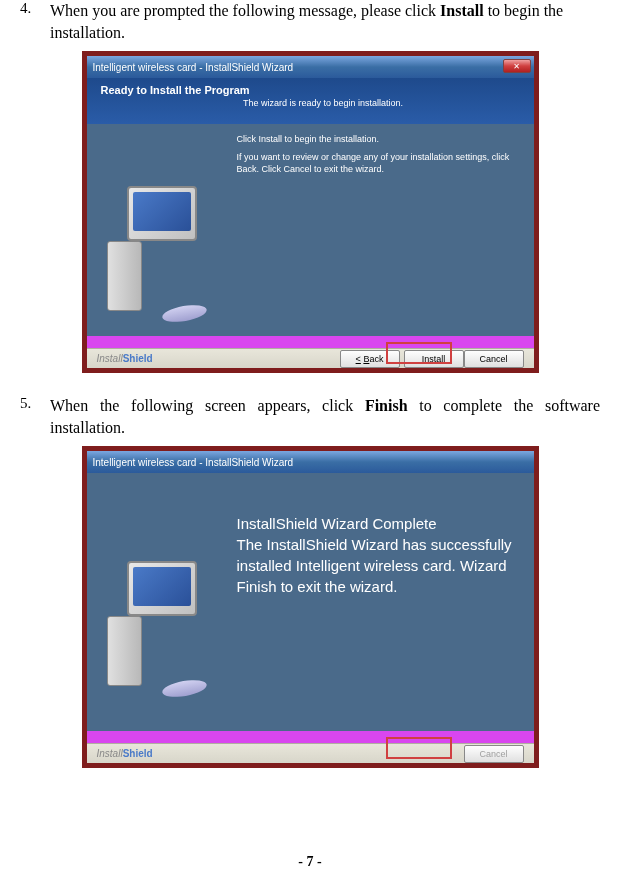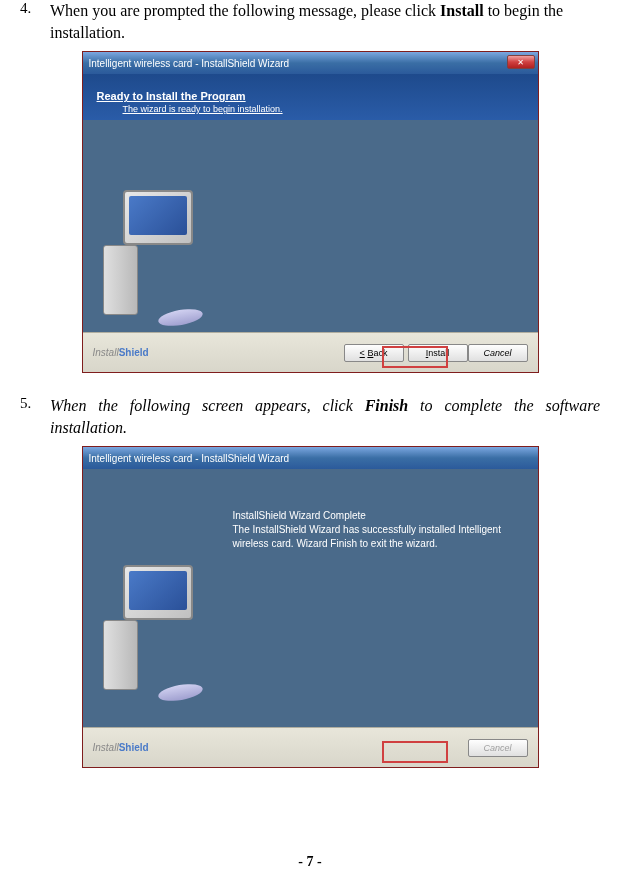--- a/index.html
+++ b/index.html
@@ -20,29 +20,28 @@
       width: 30px;
       flex-shrink: 0;
     }
     .list-text {
       font-size: 16px;
       line-height: 1.35;
       flex: 1;
     }
     .list-text.justified {
       text-align: justify;
-      font-style: italic;
     }
     .bold { font-weight: bold; }
     
     .screenshot {
       width: 457px;
       height: 322px;
       margin: 6px auto 22px;
-      border: 1px solid #7f1d1d;
+      border: 5px solid #7f1d1d;
       background: #d946ef;
       position: relative;
       overflow: hidden;
     }
     
     .win-titlebar {
       height: 22px;
       background: linear-gradient(180deg, #7ba7e0 0%, #3a6ea5 50%, #2b5a9b 100%);
       color: white;
       font-family: Tahoma, sans-serif;
@@ -67,31 +66,31 @@
       align-items: center;
       justify-content: center;
       font-family: Arial, sans-serif;
     }
     
     .banner-blue {
       height: 46px;
       background: linear-gradient(180deg, #1e4a8c 0%, #2a5ca8 100%);
       color: white;
       font-family: Tahoma, sans-serif;
-      padding: 16px 14px;
-      text-decoration: underline;
+      padding: 6px 14px;
     }
     .banner-title {
       font-size: 11px;
       font-weight: bold;
       margin-bottom: 2px;
     }
     .banner-sub {
       font-size: 9px;
       margin-left: 26px;
+      text-align: center;
     }
     
     .content-area {
       position: absolute;
       top: 68px;
       left: 0;
       right: 0;
       bottom: 32px;
       background: #4a6a8a;
     }
@@ -151,21 +150,21 @@
       bottom: 5px;
       right: 15px;
       transform: rotate(-10deg);
     }
     
     .button-bar {
       position: absolute;
       bottom: 0;
       left: 0;
       right: 0;
-      height: 40px;
+      height: 20px;
       background: linear-gradient(180deg, #e8e6da 0%, #d8d6ca 100%);
       border-top: 1px solid #b0aea0;
       display: flex;
       align-items: center;
       padding: 0 10px;
       font-family: Tahoma, sans-serif;
     }
     .brand {
       font-size: 10px;
       color: #888;
@@ -192,21 +191,20 @@
       font-family: Tahoma, sans-serif;
       display: flex;
       align-items: center;
       justify-content: center;
       padding: 0 10px;
     }
     .win-btn.disabled { color: #a0a0a0; }
     .cancel-btn {
       position: absolute;
       right: 10px;
-      font-style: italic;
     }
     .win-btn .underline { text-decoration: underline; }
     
     .highlight-box {
       position: absolute;
       border: 2px solid #d04040;
       pointer-events: none;
     }
     
     .content-area-gray {
@@ -216,21 +214,21 @@
       right: 0;
       bottom: 32px;
       background: #4a6a8a;
     }
     .inner-blue-box {
       position: absolute;
       top: 40px;
       left: 150px;
       right: 12px;
       font-family: Tahoma, sans-serif;
-      font-size: 10px;
+      font-size: 15px;
       color: white;
       line-height: 1.4;
     }
     
     .page-number {
       position: absolute;
       bottom: 15px;
       left: 0;
       right: 0;
       text-align: center;
@@ -252,20 +250,24 @@
 <div class="screenshot">
   <div class="win-titlebar">
     <span>Intelligent wireless card - InstallShield Wizard</span>
     <div class="win-close">✕</div>
   </div>
   <div class="banner-blue">
     <div class="banner-title">Ready to Install the Program</div>
     <div class="banner-sub">The wizard is ready to begin installation.</div>
   </div>
   <div class="content-area">
+    <div class="content-body">
+      <p>Click Install to begin the installation.</p>
+      <p>If you want to review or change any of your installation settings, click Back. Click Cancel to exit the wizard.</p>
+    </div>
     <div class="computer-graphic">
       <div class="monitor"></div>
       <div class="tower"></div>
       <div class="cd"></div>
     </div>
   </div>
   <div class="button-bar">
     <span class="brand">
       <span>Install</span><span class="sh">Shield</span>
     </span>

